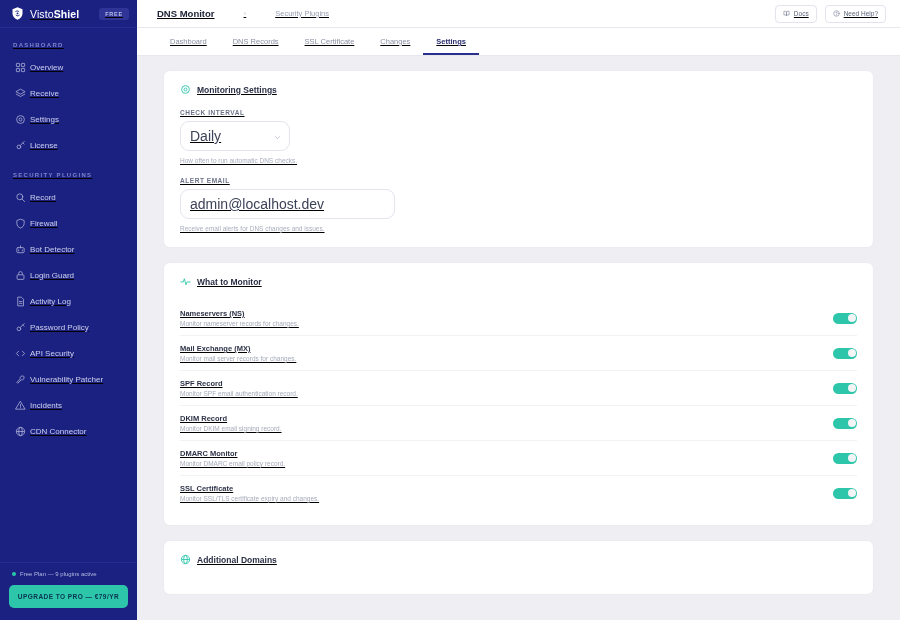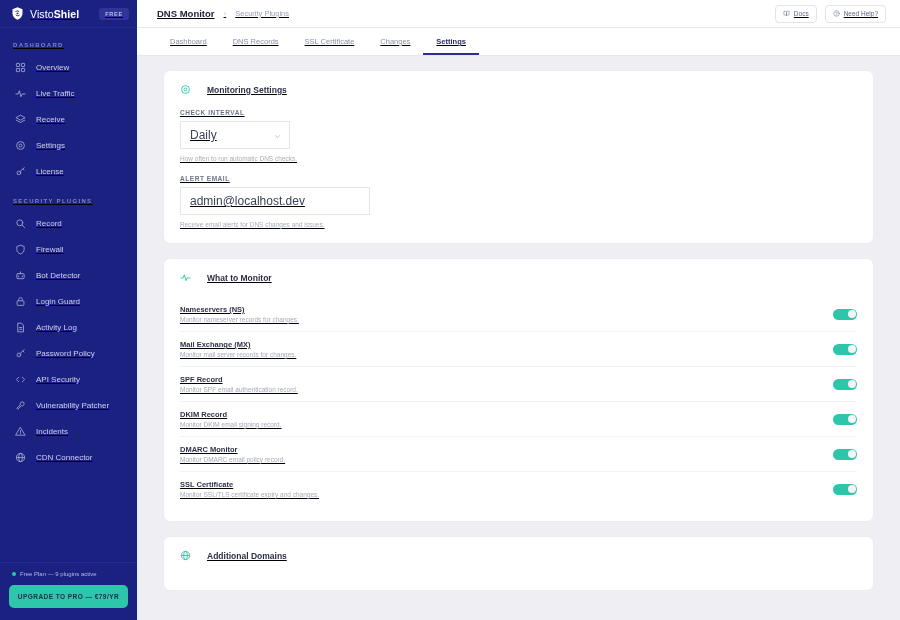--- a/index.html
+++ b/index.html
@@ -45,21 +45,21 @@
     padding: 3px 6px; border-radius: 3px;
     white-space: nowrap;
   }
   .nav-group-title {
     font-size: 6px; letter-spacing: 1.3px; font-weight: bold;
     color: #7b84c9;
     padding: 14px 0 6px 13px;
     text-transform: uppercase;
   }
   .nav-item {
-    display: flex; align-items: center; gap: 10px;
+    display: flex; align-items: center; gap: 4px;
     height: 26px;
     padding-left: 15px;
     color: #ccd0ec;
     font-size: 8px;
     cursor: pointer;
   }
   .nav-item .nico {
     width: 11px; height: 11px; flex: 0 0 11px;
     display: flex; align-items: center; justify-content: center;
     opacity: .8;
@@ -88,20 +88,21 @@
   }
 
   
   .main { flex: 1; height: 620px; background: #eeeef3; display: flex; flex-direction: column; overflow: hidden; }
   .topbar {
     height: 28px; background: #ffffff;
     display: flex; align-items: center;
     padding: 0 14px 0 20px;
     border-bottom: 1px solid #e7e7ee;
     flex: 0 0 28px;
+    gap: 20px;
   }
   .crumb-title { font-size: 9.5px; font-weight: bold; color: #20263a; }
   .crumb-sep { font-size: 8px; color: #c4c7d4; margin: 0 9px; }
   .crumb-parent { font-size: 7.5px; color: #9aa0b4; }
   .top-actions { margin-left: auto; display: flex; gap: 8px; }
   .top-btn {
     display: flex; align-items: center; gap: 4px;
     border: 1px solid #e2e3ec; border-radius: 4px;
     background: #fff; color: #5c6378;
     font-size: 6.5px; padding: 4px 7px;
@@ -125,42 +126,42 @@
   .tab.active { color: #2a2f6e; font-weight: bold; border-bottom-color: #2a2f8e; }
 
   .scroll-area { flex: 1; overflow: hidden; padding: 14px 26px 0 26px; }
 
   .card {
     background: #fff; border-radius: 7px;
     border: 1px solid #ebebf1;
     margin-bottom: 14px;
     padding: 13px 16px 15px 16px;
   }
-  .card-head { display: flex; align-items: flex-end; gap: 16px; margin-bottom: 14px; }
+  .card-head { display: flex; align-items: flex-end; gap: 6px; margin-bottom: 14px; }
   .card-head .chico { width: 11px; height: 11px; flex: 0 0 11px; display: flex; align-items: center; justify-content: center; }
   .card-title { font-size: 8.5px; font-weight: bold; color: #2b3045; }
 
   .field-label {
     font-size: 6.5px; font-weight: bold; letter-spacing: .55px;
     color: #6d7389; text-transform: uppercase;
     margin-bottom: 5px;
   }
   .field-help { font-size: 6.5px; color: #a9adbe; margin-top: 6px; }
   .field-block { margin-bottom: 13px; }
   .field-block:last-child { margin-bottom: 0; }
 
   .inp {
-    border: 1px solid #e3e4ec; border-radius: 0;
+    border: 1px solid #e3e4ec; border-radius: 9px;
     background: #fff; color: #3c4257;
-    font-size: 12px; padding: 6px 9px;
+    font-size: 14px; padding: 6px 9px;
     font-family: "Liberation Sans", sans-serif;
     outline: none; display: block;
   }
   .inp-sm { width: 110px; }
-  .inp-md { width: 190px; }
+  .inp-md { width: 215px; }
   .inp-lg { width: 155px; }
   .sel-wrap { position: relative; width: 110px; }
   .sel-wrap .chev {
     position: absolute; right: 9px; top: 50%;
     transform: translateY(-50%); pointer-events: none;
     color: #a3a8ba;
   }
 
   
   .m-row {
@@ -206,28 +207,20 @@
     <div class="nav-item">
       <span class="nico">
           <svg width="11" height="11" viewBox="0 0 24 24" fill="none" stroke="#ccd0ec" stroke-width="1.8">
             <rect x="3" y="3" width="7" height="7" rx="1"></rect>
             <rect x="14" y="3" width="7" height="7" rx="1"></rect>
             <rect x="3" y="14" width="7" height="7" rx="1"></rect>
             <rect x="14" y="14" width="7" height="7" rx="1"></rect>
           </svg>
         </span>
       <span>Overview</span>
-    </div>
-    <div class="nav-item">
-      <span class="nico">
-          <svg width="11" height="11" viewBox="0 0 24 24" fill="none" stroke="#ccd0ec" stroke-width="1.8" stroke-linecap="round" stroke-linejoin="round">
-            <polyline points="2,13 7,13 9.5,6 13,19 15.5,13 22,13"></polyline>
-          </svg>
-        </span>
-      <span>Live Traffic</span>
     </div>
     <div class="nav-item">
       <span class="nico">
           <svg width="11" height="11" viewBox="0 0 24 24" fill="none" stroke="#ccd0ec" stroke-width="1.8" stroke-linejoin="round">
             <polygon points="12,2.5 22,8 12,13.5 2,8"></polygon>
             <polyline points="2,13 12,18.5 22,13"></polyline>
           </svg>
         </span>
       <span>Receive</span>
     </div>

